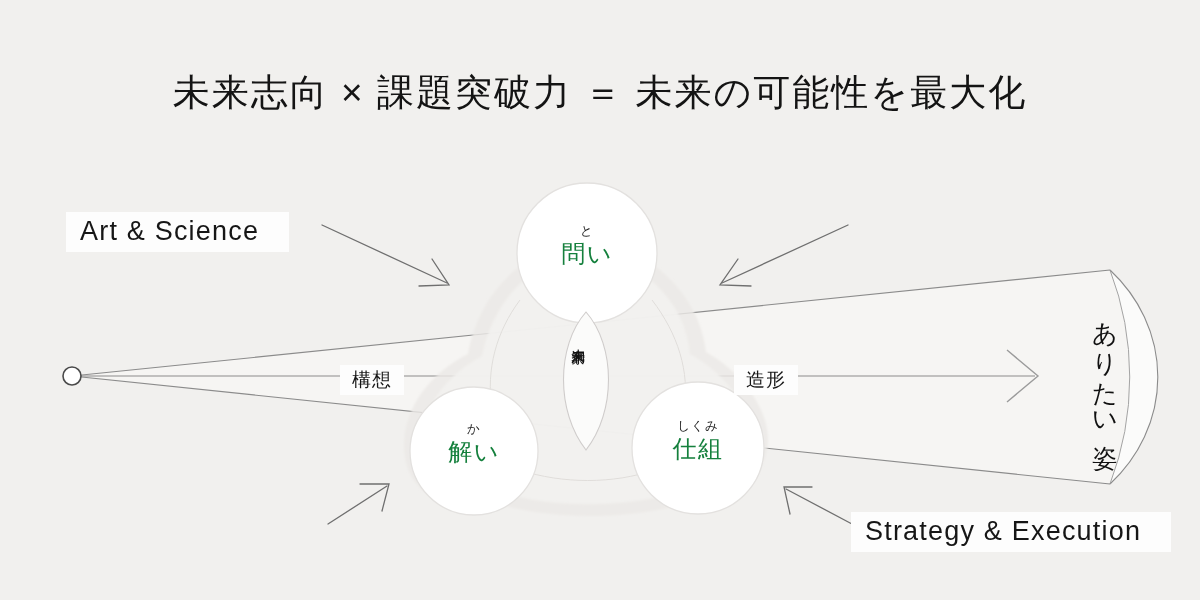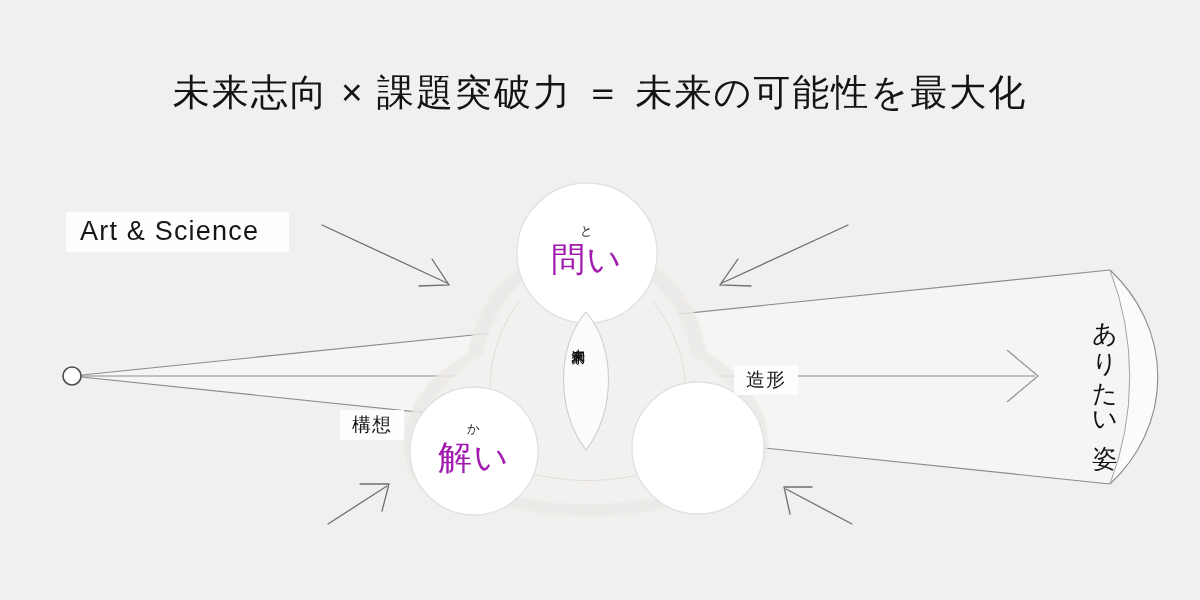--- a/index.html
+++ b/index.html
@@ -48,23 +48,23 @@
   }
   .ruby{
     display:block;
     font-size:12.5px;
     letter-spacing:1px;
     margin-bottom:4px;
     color:#222;
   }
   .node-main{
     display:block;
-    font-size:34px;
+    font-size:24px;
     letter-spacing:1.5px;
-    color:#a21caf;
+    color:#15803d;
   }
   .vertical-text{
     position:absolute;
     writing-mode:vertical-rl;
     text-orientation:upright;
     line-height:1.05;
     color:#111;
   }
   #lens-text{
     font-size:14px;
@@ -164,23 +164,28 @@
   <div class="node-text" style="left:537px;top:225px;width:100px;">
     <span class="ruby">と</span>
     <span class="node-main">問い</span>
   </div>
 
   <div class="node-text" style="left:424px;top:423px;width:100px;">
     <span class="ruby">か</span>
     <span class="node-main">解い</span>
   </div>
 
+  <div class="node-text" style="left:648px;top:420px;width:100px;">
+    <span class="ruby">しくみ</span>
+    <span class="node-main">仕組</span>
+  </div>
 
   <div class="vertical-text" id="lens-text">未来洞察</div>
 
   <div class="vertical-text" id="goal-text">ありたい姿</div>
 
-  <div class="lbl axis-lbl" style="left:340px;top:365px;margin-top:45px;">構想</div>
+  <div class="lbl axis-lbl" style="left:340px;top:365px;">構想</div>
   <div class="lbl axis-lbl" style="left:734px;top:365px;">造形</div>
 
   <div class="lbl corner-lbl" style="left:66px;top:212px;">Art &amp; Science</div>
+  <div class="lbl corner-lbl" style="left:851px;top:512px;">Strategy &amp; Execution</div>
 
 </div>
 
 </body></html>

